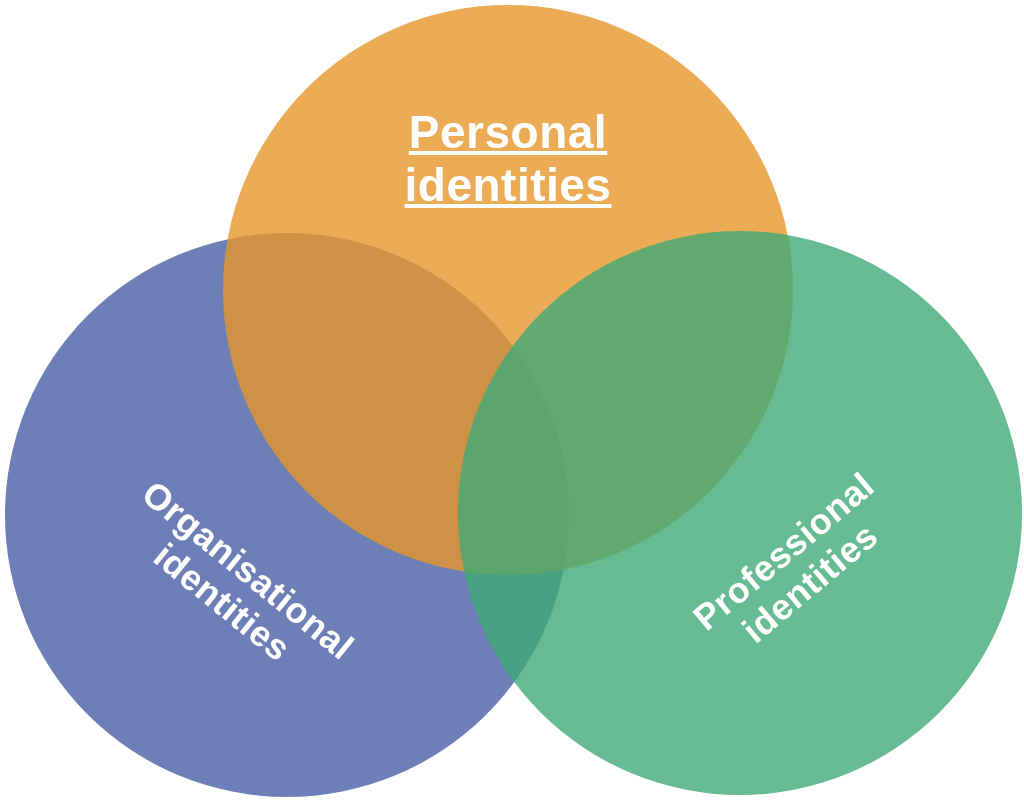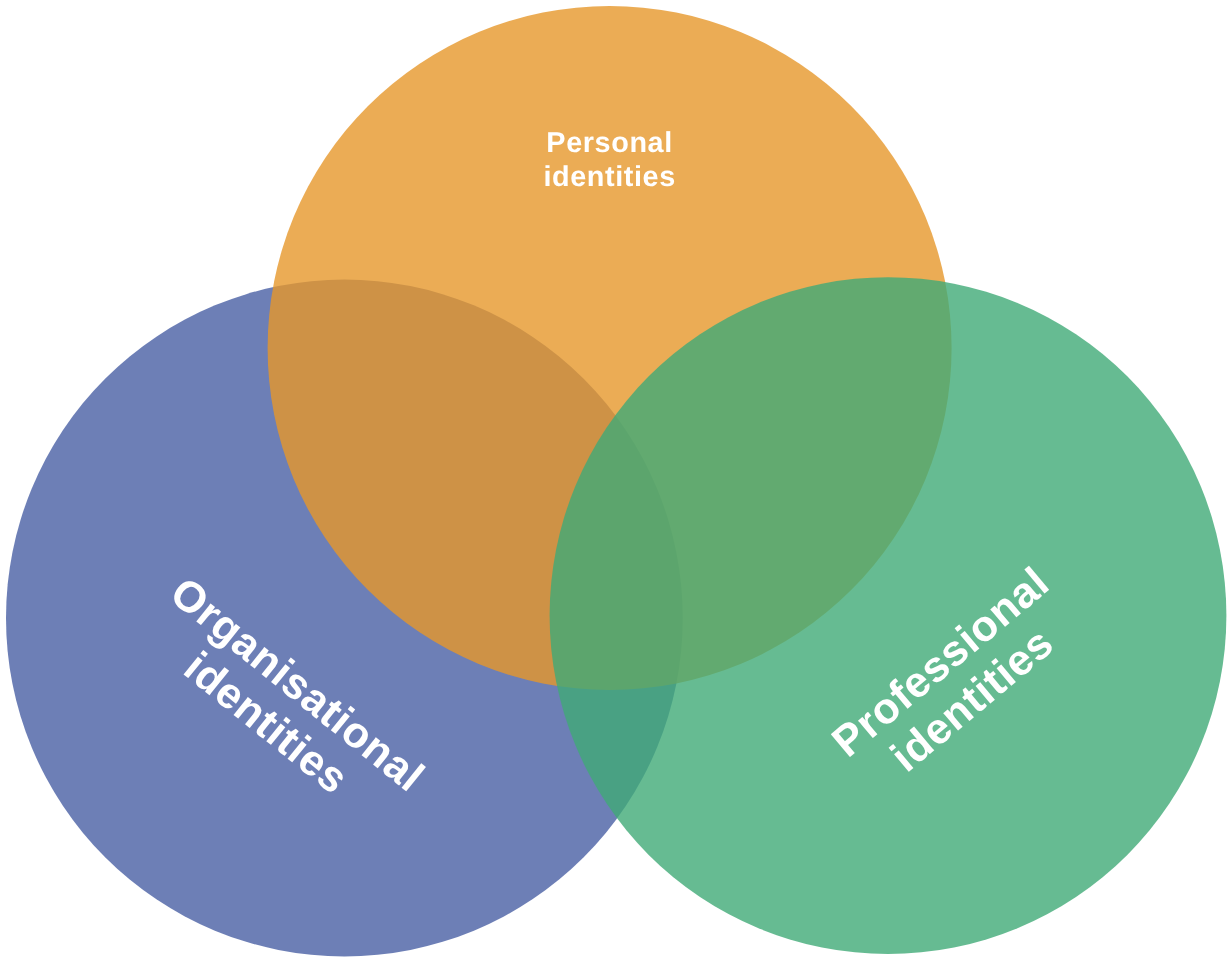--- a/index.html
+++ b/index.html
@@ -49,21 +49,22 @@
     text-align: center;
     white-space: pre-line;
     line-height: 1.15;
     letter-spacing: 0.5px;
     z-index: 10;
   }
   .label-personal {
     left: 328px;
     top: 106px;
     width: 360px;
-    font-size: 24px;
+    font-size: 46px;
+    text-decoration: underline;
   }
   .label-organisational {
     left: 45px;
     top: 545px;
     width: 380px;
     font-size: 36px;
     transform: rotate(39deg);
     transform-origin: center center;
   }
   .label-professional {

